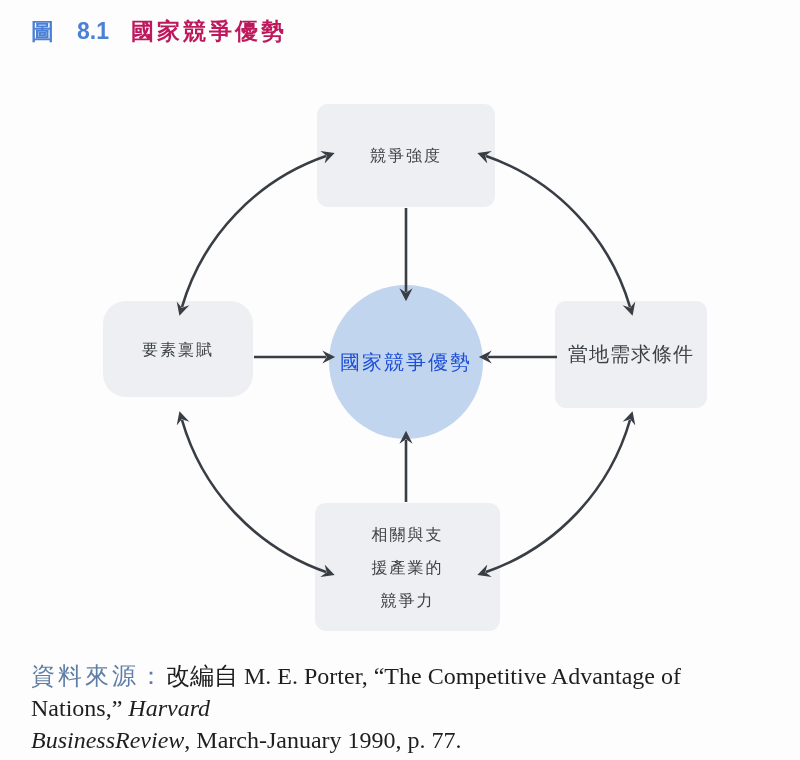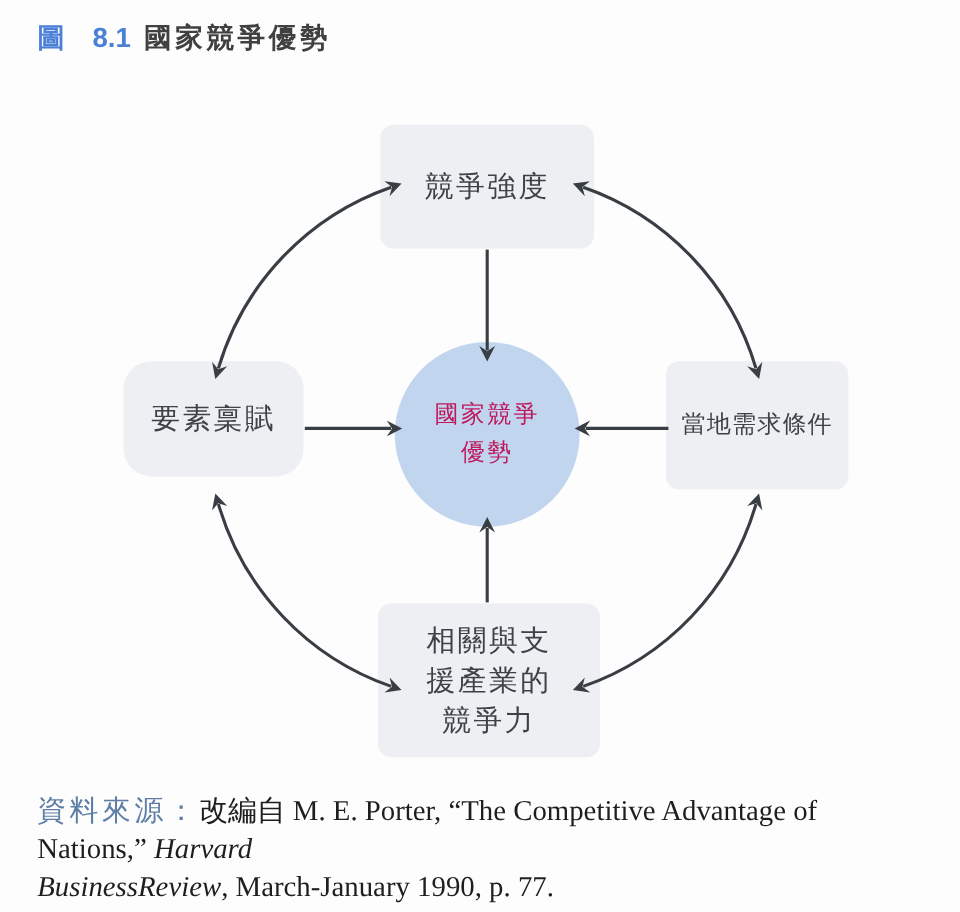--- a/index.html
+++ b/index.html
@@ -5,37 +5,37 @@
   html,body { margin:0; padding:0; }
   .page {
     position:relative; width:800px; height:760px;
     background:#fdfdfd; overflow:hidden;
     font-family:"Liberation Sans", sans-serif;
   }
   
   .hdr { position:absolute; left:31px; top:16px; font-size:23px; white-space:nowrap; }
   .hdr .fig  { color:#4a80d6; font-weight:bold; }
   .hdr .num  { color:#4a80d6; font-weight:bold; margin-left:23px; }
-  .hdr .ttl  { color:#404040; font-weight:bold; margin-left:11px; letter-spacing:3px; }
+  .hdr .ttl  { color:#be185d; font-weight:bold; margin-left:22px; letter-spacing:3px; }
   
   .nbox {
     position:absolute; background:#edeff2; border-radius:11px;
     display:flex; flex-direction:column; align-items:center; justify-content:center;
-    color:#3d4248; font-size:24px; letter-spacing:2px; text-align:center;
+    color:#3d4248; font-size:16px; letter-spacing:2px; text-align:center;
     line-height:33px; z-index:1;
   }
   .box-top    { left:317px; top:104px; width:178px; height:103px; }
   .box-left   { left:103px; top:301px; width:150px; height:96px;border-radius:23px; }
   .box-right  { left:555px; top:301px; width:152px; height:107px; font-size:20px; letter-spacing:1px; }
   .box-bottom { left:315px; top:503px; width:185px; height:128px; }
   .center-circle {
     position:absolute; left:329px; top:285px; width:154px; height:154px;
     border-radius:50%; background:#c1d5ef;
-    display:flex; flex-direction:column; align-items:center; justify-content:center;
-    color:#be185d; font-size:20px; letter-spacing:2px; line-height:31px;
+    display:flex; flex-direction:row; align-items:center; justify-content:center;
+    color:#1d4ed8; font-size:20px; letter-spacing:2px; line-height:31px;
     text-align:left; z-index:1;
   }
   
   svg.arrows { position:absolute; left:0; top:0; z-index:2; }
   .arrow-stroke { fill:none; stroke:#393e45; stroke-width:2.6; }
   
   .src {
     position:absolute; left:31px; top:660px; width:745px;
     font-family:"Liberation Serif", serif; font-size:24px;
     color:#1e1e1e; line-height:32px;

